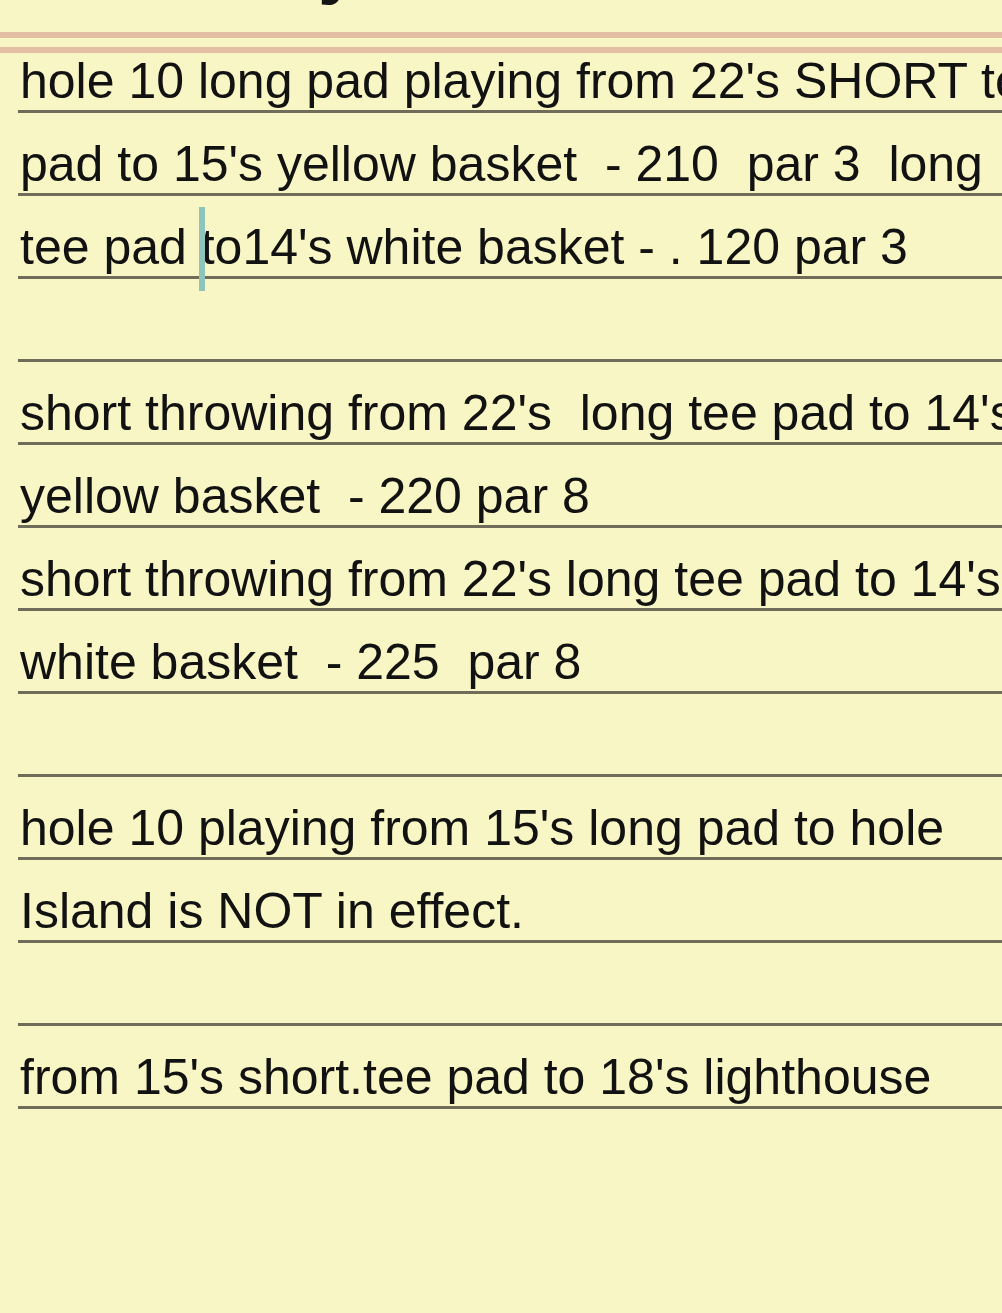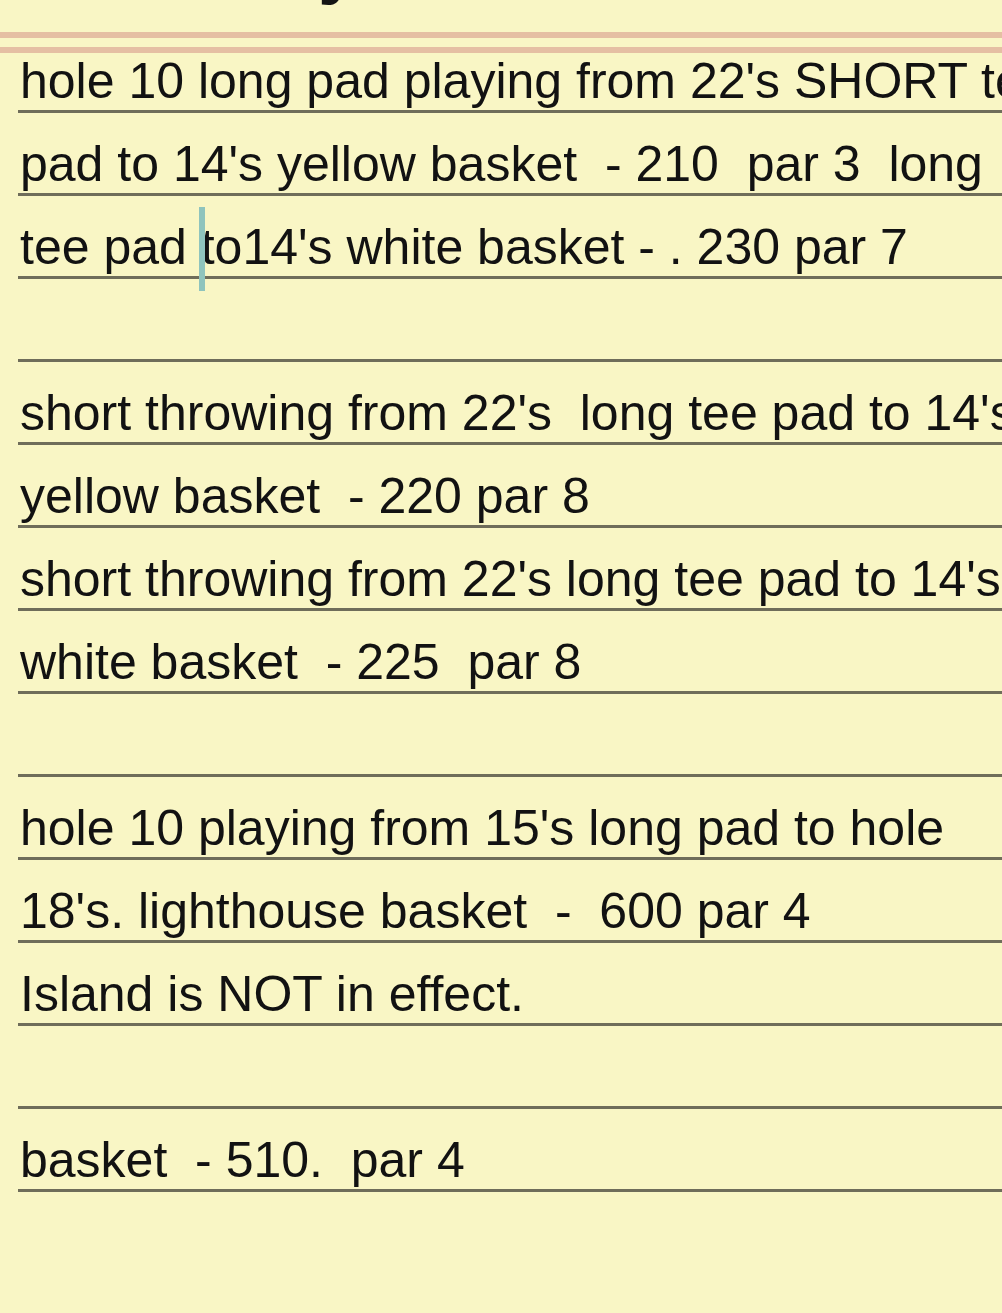--- a/index.html
+++ b/index.html
@@ -79,25 +79,25 @@
   <div class="sep-gap"></div>
   <div class="sep-band"></div>
 
   <div class="editor">
 
     <div class="row first">
       <span class="line-text">hole 10 long pad playing from 22's SHORT tee</span>
     </div>
 
     <div class="row">
-      <span class="line-text">pad to 14's yellow basket  - 210  par 3  long</span>
+      <span class="line-text">pad to 15's yellow basket  - 210  par 3  long</span>
     </div>
 
     <div class="row">
-      <span class="line-text">tee pad to14's white basket - . 230 par 7</span>
+      <span class="line-text">tee pad to14's white basket - . 120 par 3</span>
       <div class="caret"></div>
     </div>
 
     <div class="row">
       <span class="line-text"></span>
     </div>
 
     <div class="row">
       <span class="line-text">short throwing from 22's  long tee pad to 14's</span>
     </div>
@@ -115,31 +115,28 @@
     </div>
 
     <div class="row">
       <span class="line-text"></span>
     </div>
 
     <div class="row">
       <span class="line-text">hole 10 playing from 15's long pad to hole</span>
     </div>
 
-    <div class="row">
-      <span class="line-text">18's. lighthouse basket  -  600 par 4</span>
-    </div>
 
     <div class="row">
       <span class="line-text">Island is NOT in effect.</span>
     </div>
 
     <div class="row">
       <span class="line-text"></span>
     </div>
 
+    <div class="row">
+      <span class="line-text">from 15's short.tee pad to 18's lighthouse</span>
+    </div>
 
-    <div class="row">
-      <span class="line-text">basket  - 510.  par 4</span>
-    </div>
 
   </div>
 </div>
 
 </body></html>

